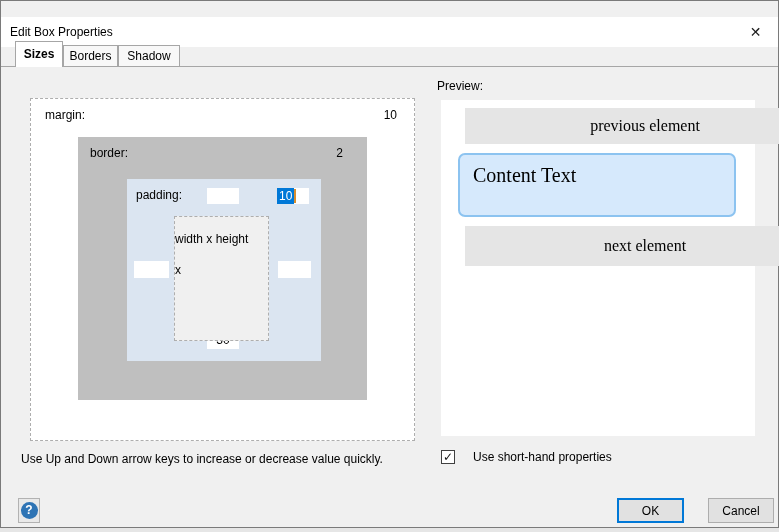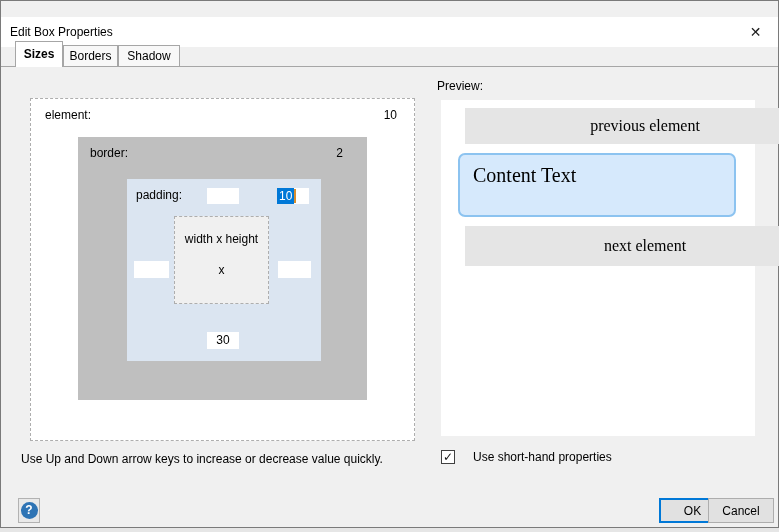--- a/index.html
+++ b/index.html
@@ -52,22 +52,22 @@
     text-align:center; overflow:hidden; white-space:nowrap;
   }
   .f-top1   { left:80px;  top:9px;   width:32px; }
   .f-top2   { left:150px; top:9px;   width:32px; text-align:left; }
   .f-left   { left:7px;   top:82px;  width:35px; height:17px; }
   .f-right  { left:151px; top:82px;  width:33px; height:17px; }
   .f-bottom { left:80px;  top:153px; width:32px; height:17px; }
   .selection { background:var(--selection); color:#fff; padding:0 2px; display:inline-block; height:16px; }
   .caret { display:inline-block; width:2px; height:14px; background:var(--caret); vertical-align:middle; margin-top:-2px; }
   .content-box {
-    position:absolute; left:47px; top:37px; width:95px; height:88px;
-    background:var(--content_fill); border:1px dashed #aeaeae; text-align:center;
+    position:absolute; left:47px; top:37px; width:95px; height:125px;
+    background:var(--content_fill); border:1px dashed #aeaeae; text-align:left;
   }
   .wh-label { position:absolute; left:0; width:100%; top:15px; }
   .x-label  { position:absolute; left:0; width:100%; top:46px; }
   .hint { position:absolute; left:20px; top:451px; color:#000; }
   
   .preview-label { position:absolute; left:436px; top:78px; }
   .preview-panel { position:absolute; left:440px; top:99px; width:314px; height:336px; background:#ffffff; }
   .neighbor {
     position:absolute; left:24px; width:360px; background:var(--neighbor_fill);
     font-family:"Liberation Serif","DejaVu Serif",serif; font-size:16px;
@@ -92,42 +92,42 @@
   .btn {
     position:absolute; background:#e1e1e1; border:1px solid #adadad;
     display:flex; align-items:center; justify-content:center;
     font-family:inherit; font-size:12px; color:#000; cursor:default;
   }
   .help-btn { left:17px; top:497px; width:22px; height:25px; background:#e9e9e9; border-color:#b2b2b2; }
   .help-circle {
     width:17px; height:17px; border-radius:50%; background:var(--help_icon);
     color:#fff; font-weight:bold; font-size:12px; line-height:17px; text-align:center;
   }
-  .ok-btn { left:616px; top:497px; width:67px; height:25px; border:2px solid var(--accent);margin-left:42px; }
+  .ok-btn { left:616px; top:497px; width:67px; height:25px; border:2px solid var(--accent); }
   .cancel-btn { left:707px; top:497px; width:66px; height:25px; }
 </style>
 </head>
 <body>
 
 <div id="dialog">
 
   <div class="titlebar">
     <span class="title-text">Edit Box Properties</span>
     <button class="close-btn">
       <span>✕</span>
     </button>
   </div>
 
   <div class="tab-line"></div>
   <div class="tab active" id="tab-sizes">Sizes</div>
   <div class="tab inactive" id="tab-borders">Borders</div>
   <div class="tab inactive" id="tab-shadow">Shadow</div>
 
   <div class="margin-box">
-    <span class="margin-label">element:</span>
+    <span class="margin-label">margin:</span>
     <span class="margin-value">10</span>
 
     <div class="border-box">
       <span class="border-label">border:</span>
       <span class="border-value">2</span>
 
       <div class="padding-box">
         <span class="padding-label">padding:</span>
 
         <div class="field f-top1"></div>

